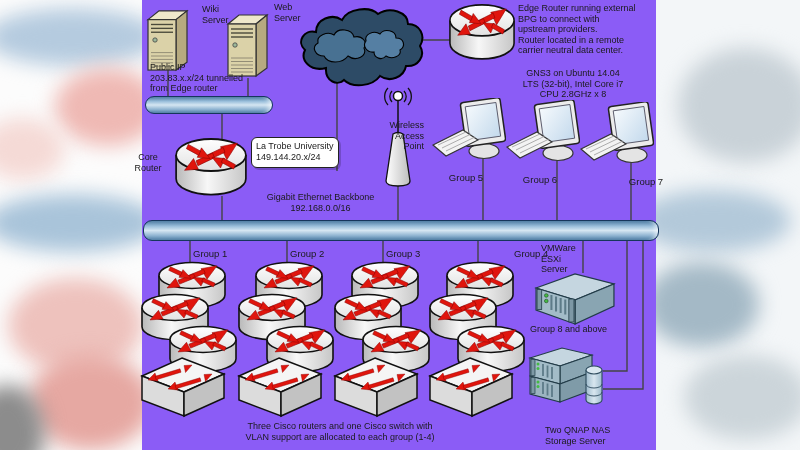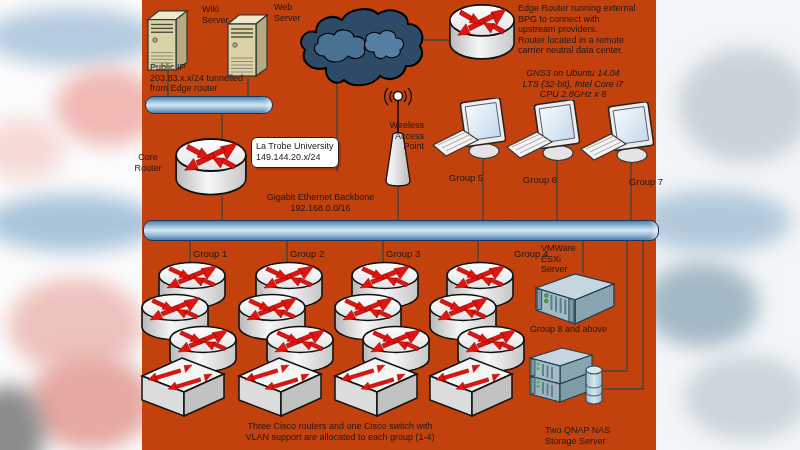--- a/index.html
+++ b/index.html
@@ -1,16 +1,16 @@
 <!DOCTYPE html>
 <html><head>
 <meta charset="utf-8">
 <style>
   html,body{margin:0;padding:0;background:#fff;}
-  #stage{position:relative;width:800px;height:450px;overflow:hidden;background:#c2410c;
+  #stage{position:relative;width:800px;height:450px;overflow:hidden;background:#8b5cf6;
          font-family:"Liberation Sans", sans-serif;}
   .bgstrip{position:absolute;top:0;height:450px;overflow:hidden;z-index:0;}
   .blob{position:absolute;filter:blur(10px);border-radius:50%;}
   svg.icon{position:absolute;z-index:2;overflow:visible;}
   #wires{position:absolute;left:0;top:0;z-index:1;}
   .lbl{position:absolute;z-index:3;font-size:9px;line-height:1.18;color:#1a1a1a;
        white-space:pre-line;}
   .lbl.c{text-align:center;}
   .lbl.r{text-align:right;}
   .lbl.grp{font-size:9.5px;}
@@ -307,21 +307,21 @@
   <div class="lbl" style="left:274px;top:2px;width:50px;">Web
 Server</div>
   <div class="lbl" style="left:150px;top:62px;width:128px;">Public IP
 203.83.x.x/24 tunnelled
 from Edge router</div>
   <div class="lbl" style="left:518px;top:3px;width:152px;">Edge Router running external
 BPG to connect with
 upstream providers.
 Router located in a remote
 carrier neutral data center.</div>
-  <div class="lbl c" style="left:498px;top:68px;width:150px;font-style:italic;">GNS3 on Ubuntu 14.04
+  <div class="lbl c" style="left:498px;top:68px;width:150px;">GNS3 on Ubuntu 14.04
 LTS (32-bit), Intel Core i7
 CPU 2.8GHz x 8</div>
   <div class="lbl c" style="left:126px;top:152px;width:44px;">Core
 Router</div>
   <div class="notebox" style="left:251px;top:137px;width:78px;border-radius:6px;">La Trobe University
 149.144.20.x/24</div>
   <div class="lbl r" style="left:338px;top:120px;width:50px;padding-left:36px;">Wireless
 Access
 Point</div>
   <div class="lbl c" style="left:253px;top:192px;width:135px;">Gigabit Ethernet Backbone

